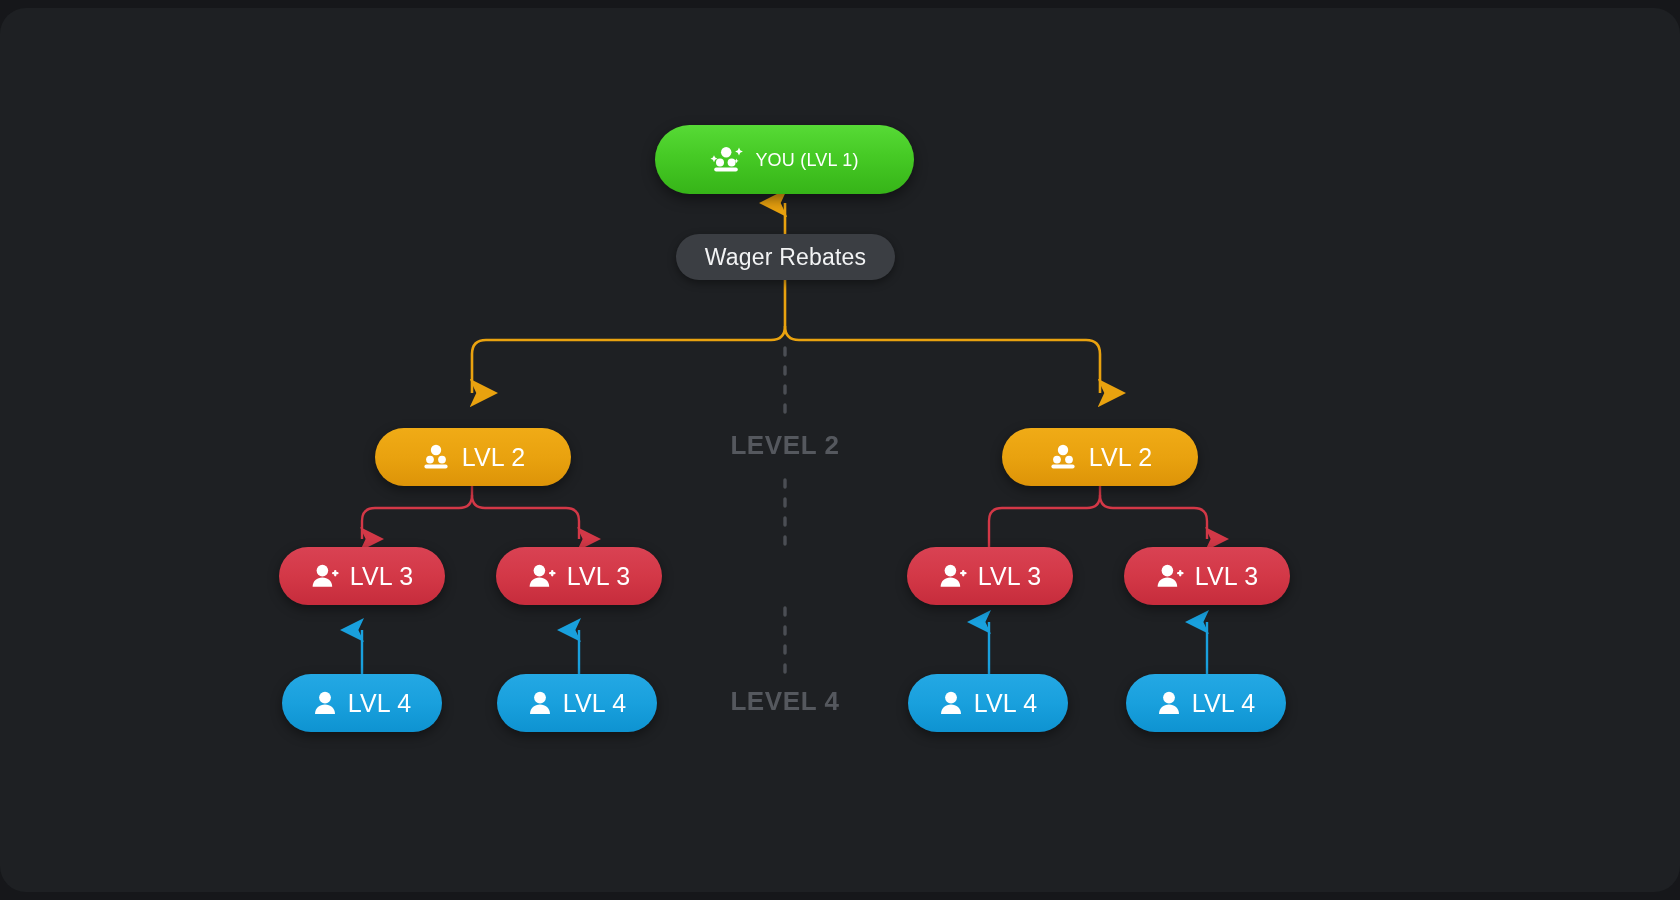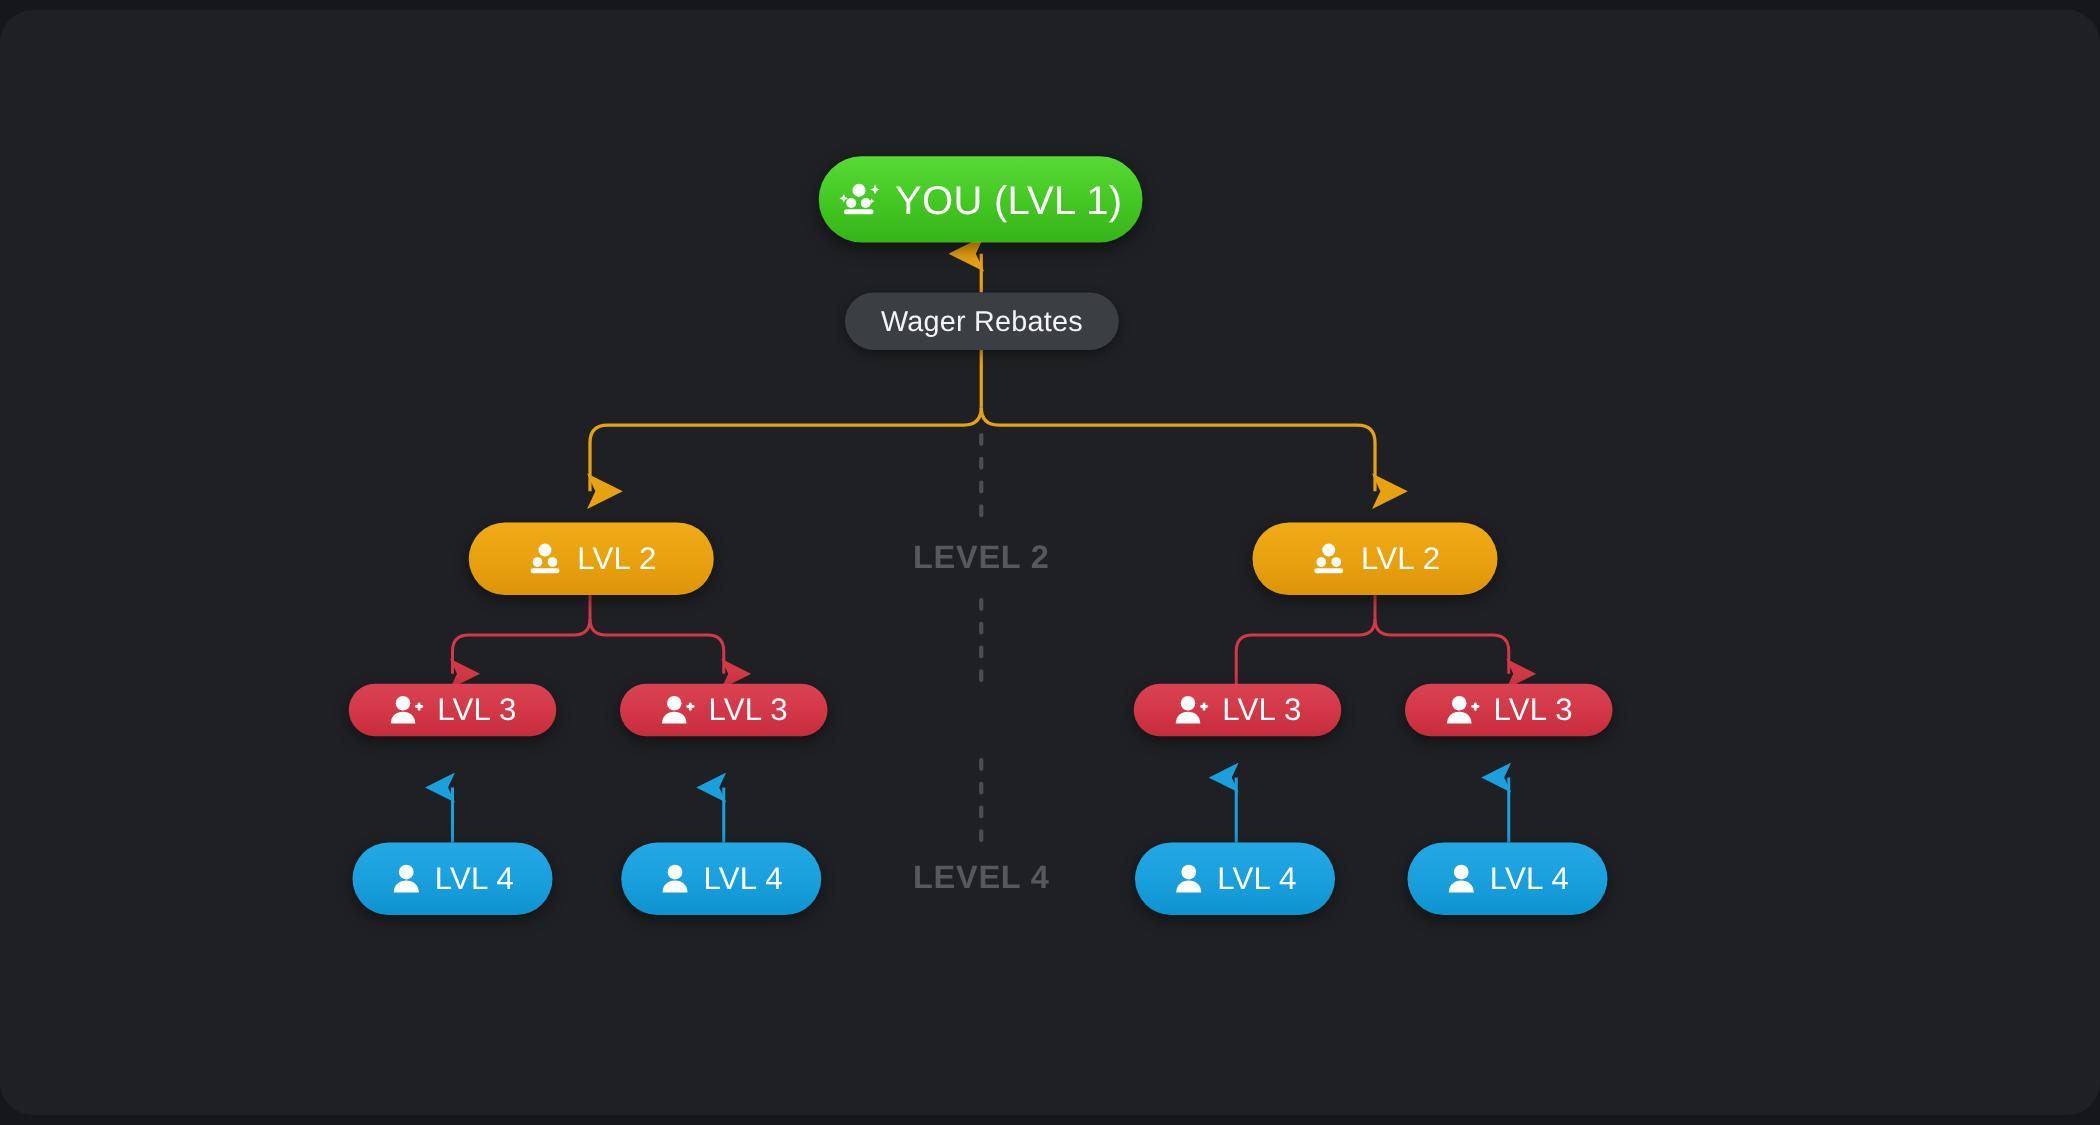--- a/index.html
+++ b/index.html
@@ -78,38 +78,38 @@
 
   
   .n-lvl1 {
     left: 655px;
     top: 117px;
     width: 259px;
     height: 69px;
     background: linear-gradient(180deg, #57da36 0%, #46ca25 45%, #36b418 100%);
     box-shadow: 0 5px 14px rgba(0, 0, 0, 0.45);
   }
-  .n-lvl1 .label { font-size: 32px; }
+  .n-lvl1 .label { font-size: 18px; }
 
   
   .n-lvl2 {
-    top: 410px;
+    top: 420px;
     width: 196px;
     height: 58px;
     background: linear-gradient(180deg, #f0ab16 0%, #e9a20f 50%, #dd9408 100%);
     box-shadow: 0 4px 12px rgba(0, 0, 0, 0.42);
   }
   .n-lvl2.left  { left: 375px; }
   .n-lvl2.right { left: 1002px; }
 
   
   .n-lvl3 {
     top: 539px;
     width: 166px;
-    height: 42px;
+    height: 58px;
     background: linear-gradient(180deg, #d94253 0%, #d33847 50%, #c62c3c 100%);
     box-shadow: 0 4px 12px rgba(0, 0, 0, 0.42);
   }
   .n-lvl3.c1 { left: 279px; }
   .n-lvl3.c2 { left: 496px; }
   .n-lvl3.c3 { left: 907px; }
   .n-lvl3.c4 { left: 1124px; }
 
   
   .n-lvl4 {

